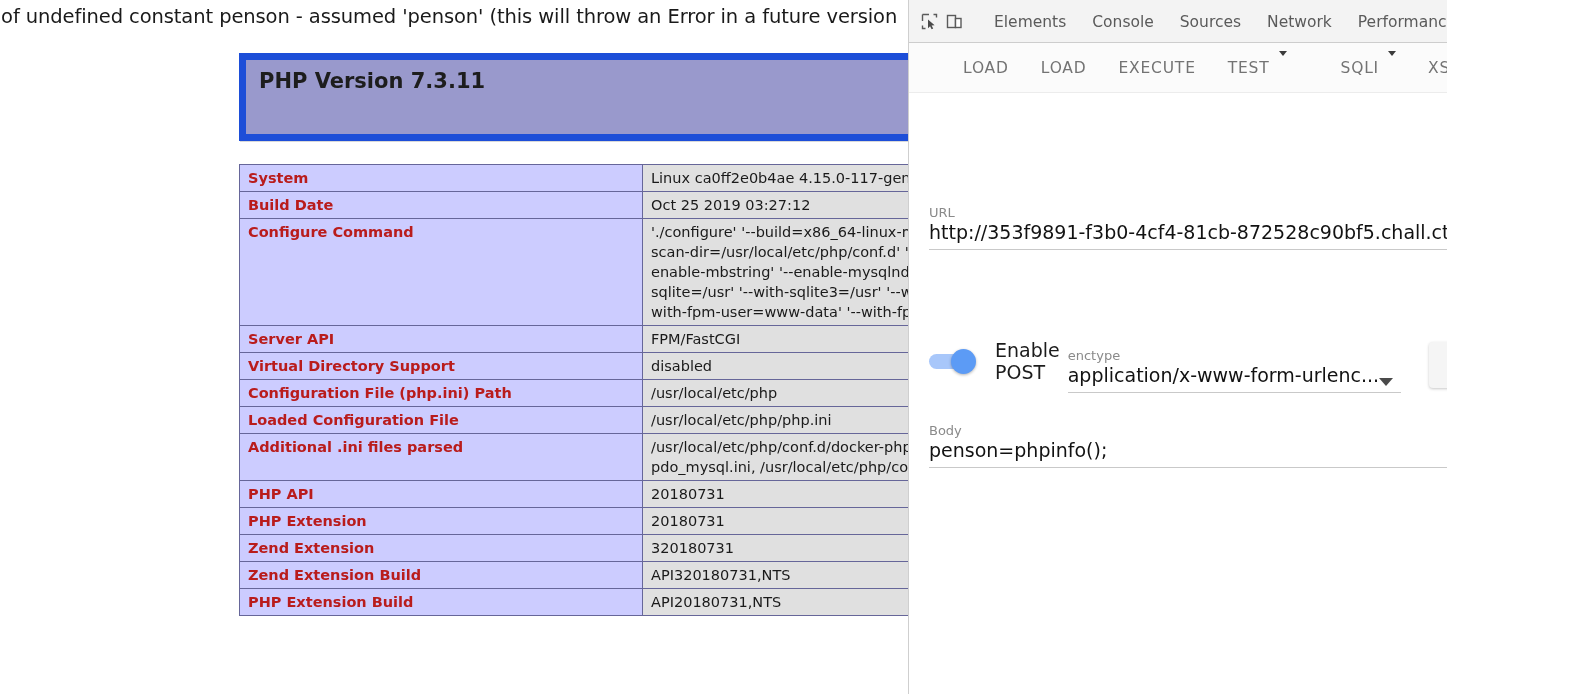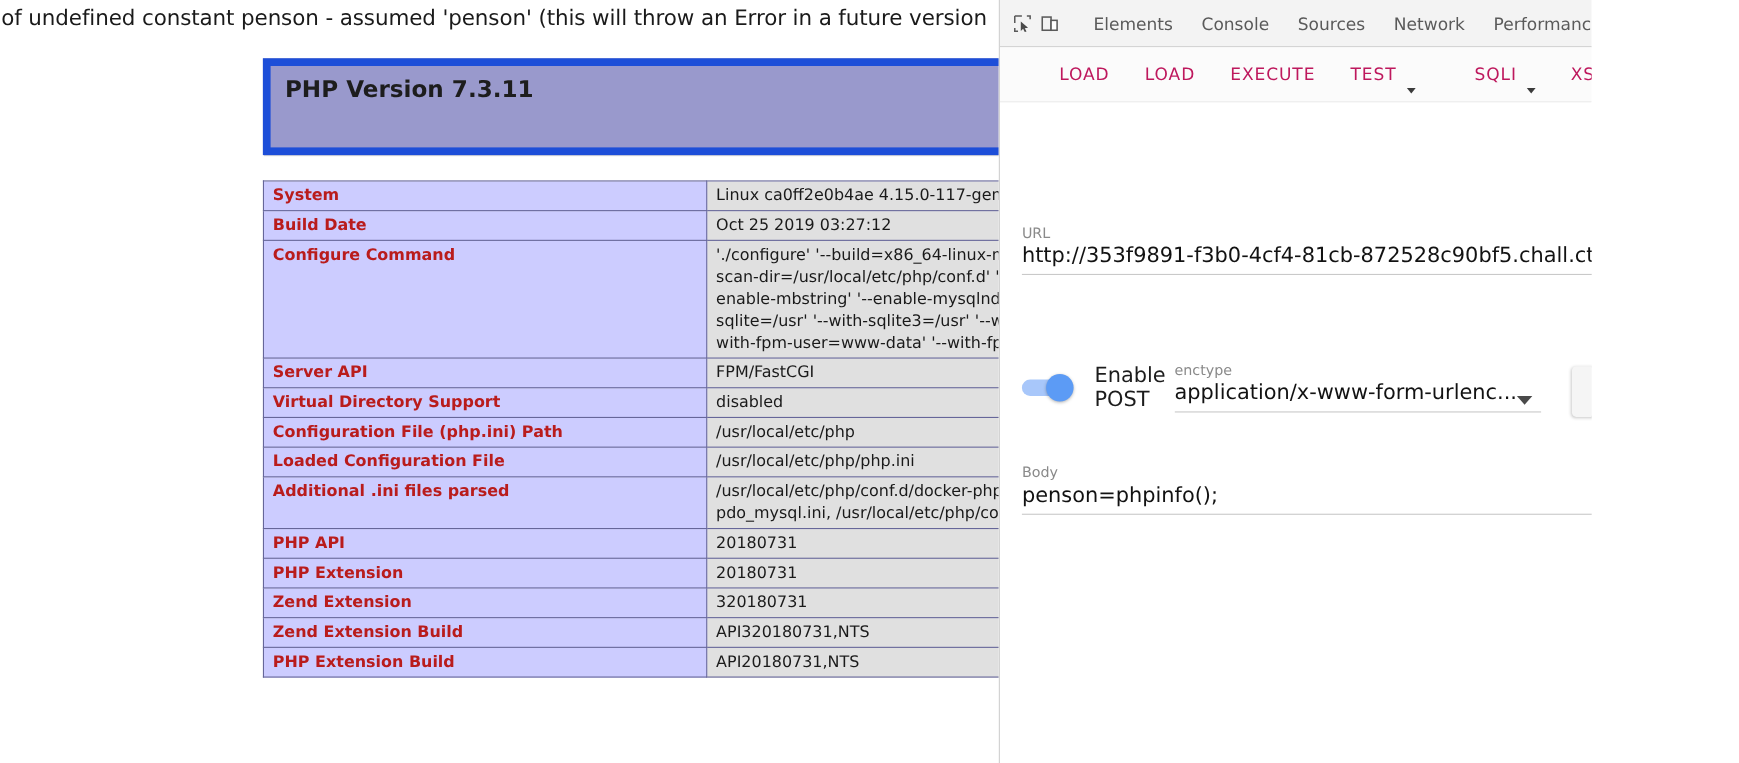--- a/index.html
+++ b/index.html
@@ -157,28 +157,28 @@
     border-bottom: 1px solid #ececec;
     display: flex;
     align-items: center;
     padding-left: 38px;
     box-sizing: border-box;
   }
   .hb-btn {
     font-family: "DejaVu Sans", sans-serif;
     font-size: 15.5px;
     letter-spacing: 0.8px;
-    color: #be185d;
+    color: #737373;
     padding: 0 16px;
     height: 34px;
     line-height: 34px;
     cursor: pointer;
     white-space: nowrap;
     display: flex;
-    align-items: flex-end;
+    align-items: flex-start;
   }
   .caret {
     display: inline-block;
     margin-left: 9px;
     width: 0; height: 0;
     border-left: 4.5px solid transparent;
     border-right: 4.5px solid transparent;
     border-top: 5px solid #3b3b3b;
   }
   .hb-tb-sep {
@@ -246,20 +246,21 @@
     font-size: 19px;
     color: #1c1c1c;
     line-height: 22px;
     margin-left: 14px;
     white-space: nowrap;
   }
   .enctype-wrap {
     position: relative;
     margin-left: 8px;
     width: 358px;
+    margin-top: 19px;
   }
   .enctype-label {
     font-family: "DejaVu Sans", sans-serif;
     font-size: 13px;
     color: #8a8a8a;
     margin-bottom: 1px;
   }
   .enctype-sel {
     display: flex;
     align-items: flex-end;

